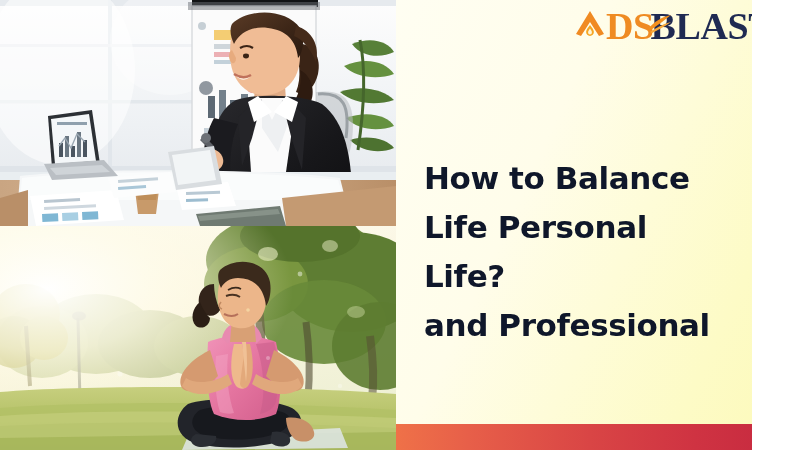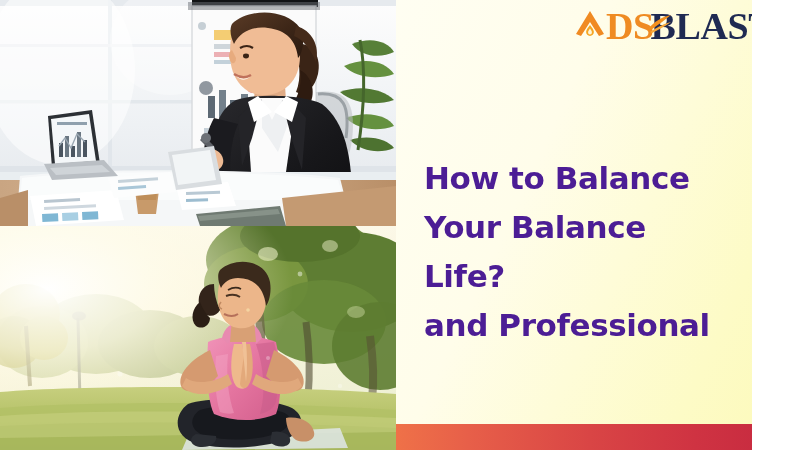--- a/index.html
+++ b/index.html
@@ -83,21 +83,21 @@
   
   .headline {
     position: absolute;
     left: 424px;
     top: 133px;
     width: 360px;
     font-family: "DejaVu Sans", sans-serif;
     font-size: 31px;
     font-weight: 700;
     line-height: 49px;
-    color: #4c1d95;
+    color: #0f172a;
     letter-spacing: -0.4px;
   }
   .headline .hl-line { display: block; }
 
   
   .accent-bar {
     position: absolute;
     left: 396px;
     top: 424px;
     width: 404px;
@@ -138,21 +138,21 @@
       <svg class="logo-swoosh" viewBox="0 0 26 22" aria-hidden="true">
         <path d="M1 16 C7 9 14 4 24 2 C18 7 12 11 4 17 Z" fill="#f2901f"></path>
         <path d="M3 19 C9 15 16 11 24 9 C17 14 11 17 5 20 Z" fill="#f7a93a"></path>
       </svg>
       <span class="logo-blast">BLAST</span>
     </span>
   </div>
 
   <h1 class="headline">
     <span class="hl-line">How to Balance</span>
-    <span class="hl-line">Your Balance</span>
+    <span class="hl-line">Life Personal</span>
     <span class="hl-line">Life?</span>
     <span class="hl-line">and Professional</span>
   </h1>
 
   <div class="accent-bar"></div>
 
   <div class="photo photo-top">
     <svg viewBox="0 0 396 226" preserveAspectRatio="xMidYMid slice" aria-hidden="true">
       <defs>
         <linearGradient id="winLight" x1="0" y1="0" x2="0" y2="1">

